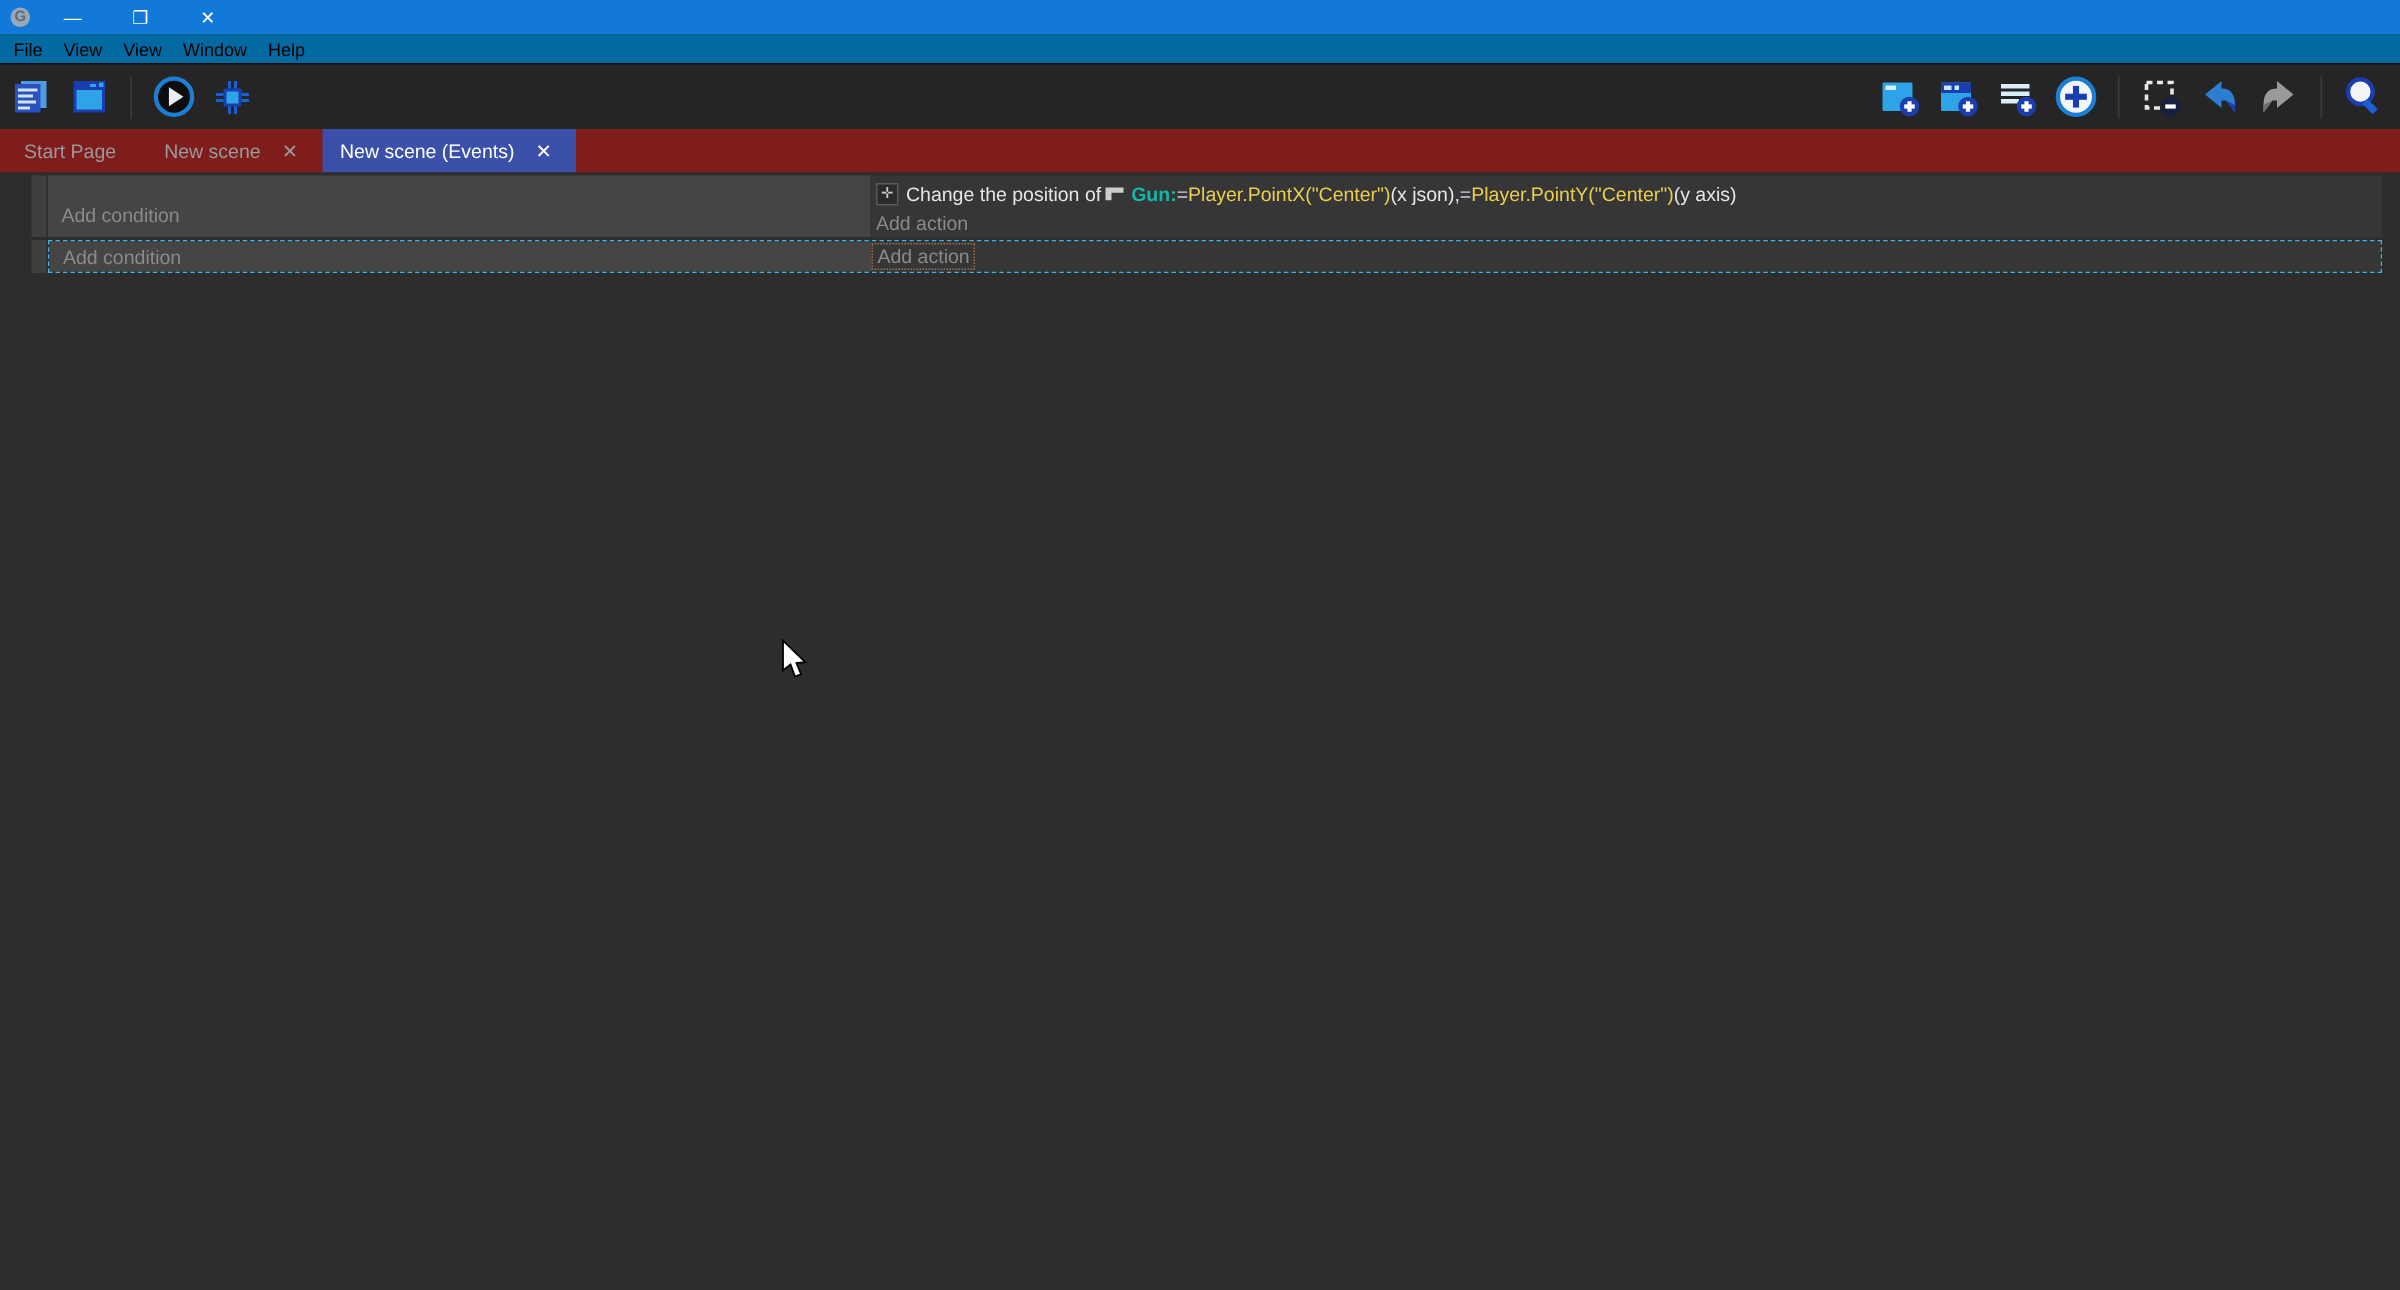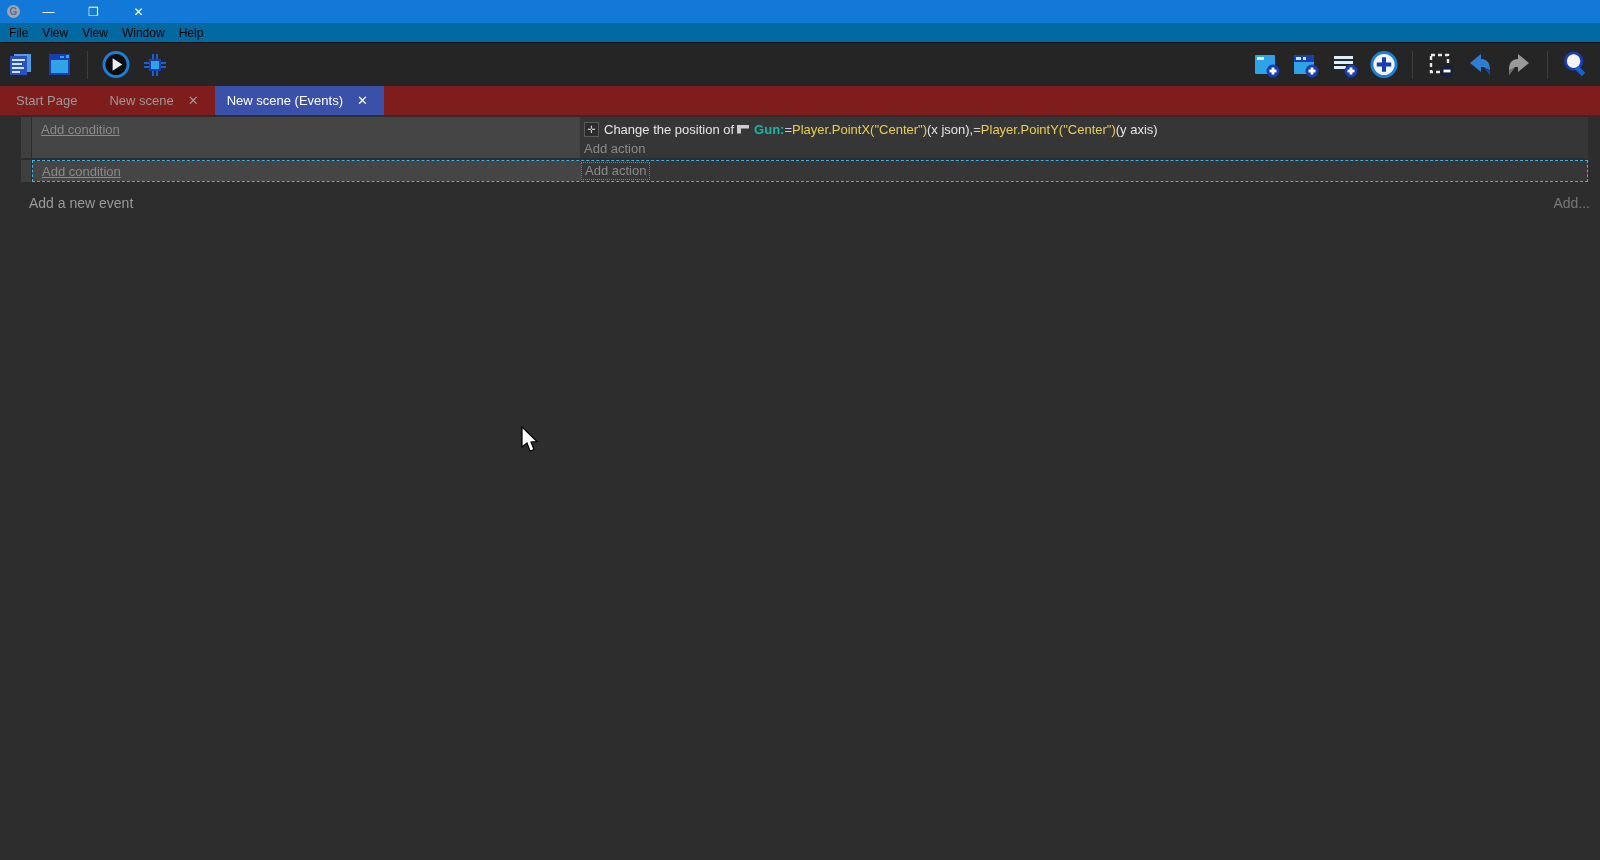--- a/index.html
+++ b/index.html
@@ -51,21 +51,21 @@
   .tab .tab-close { font-size: 13px; color: #9a9a9a; }
   .tab.active .tab-close { color: #ffffff; }
 
   
   .events-sheet { position: relative; height: 745px; background: #2d2d2d; padding-top: 2px; }
 
   .event-row { display: flex; margin-left: 21px; margin-right: 12px; }
   .grip { width: 10px; background: #3f3f3f; margin-right: 1px; flex: none; }
   .cell-conditions {
     width: 548px; flex: none; background: #454545;
-    font-size: 13px; color: #8a8a8a; padding: 5px 0 0 9px; text-decoration: underline;
+    font-size: 13px; color: #8a8a8a; padding: 19px 0 0 9px;
   }
   .cell-actions { flex: 1; background: #363636; font-size: 13px; }
   .row-1 { height: 41px; }
   .row-1 .cell-actions { padding-top: 2px; }
 
   .action-line { display: flex; align-items: center; height: 20px; padding-left: 4px; white-space: nowrap; color: #e6e6e6; }
   .pos-icon {
     width: 15px; height: 15px; margin-right: 5px; flex: none;
     background: #2b2b2b; border: 1px solid #5a5a5a; color: #c9c9c9;
     font-size: 10px; line-height: 13px; text-align: center;
@@ -276,24 +276,20 @@
     <div class="row-2-box">
       <div class="cell-conditions">
         <span class="placeholder">Add condition</span>
       </div>
       <div class="cell-actions">
         <span class="focus-outline">Add action</span>
       </div>
     </div>
   </div>
 
-  <div class="events-footer">
-    <span class="add-new-event">Add a new event</span>
-    <span class="add-more">Add...</span>
-  </div>
 
 </div>
 
 <div class="cursor">
   <svg width="19" height="28" viewBox="0 0 19 28">
     <path d="M1 1 L1 21 L6 17 L9 25 L13 23.5 L10 16 L16 15.5 Z" fill="#ffffff" stroke="#000000" stroke-width="1.2"></path>
   </svg>
 </div>
 
 </body></html>

